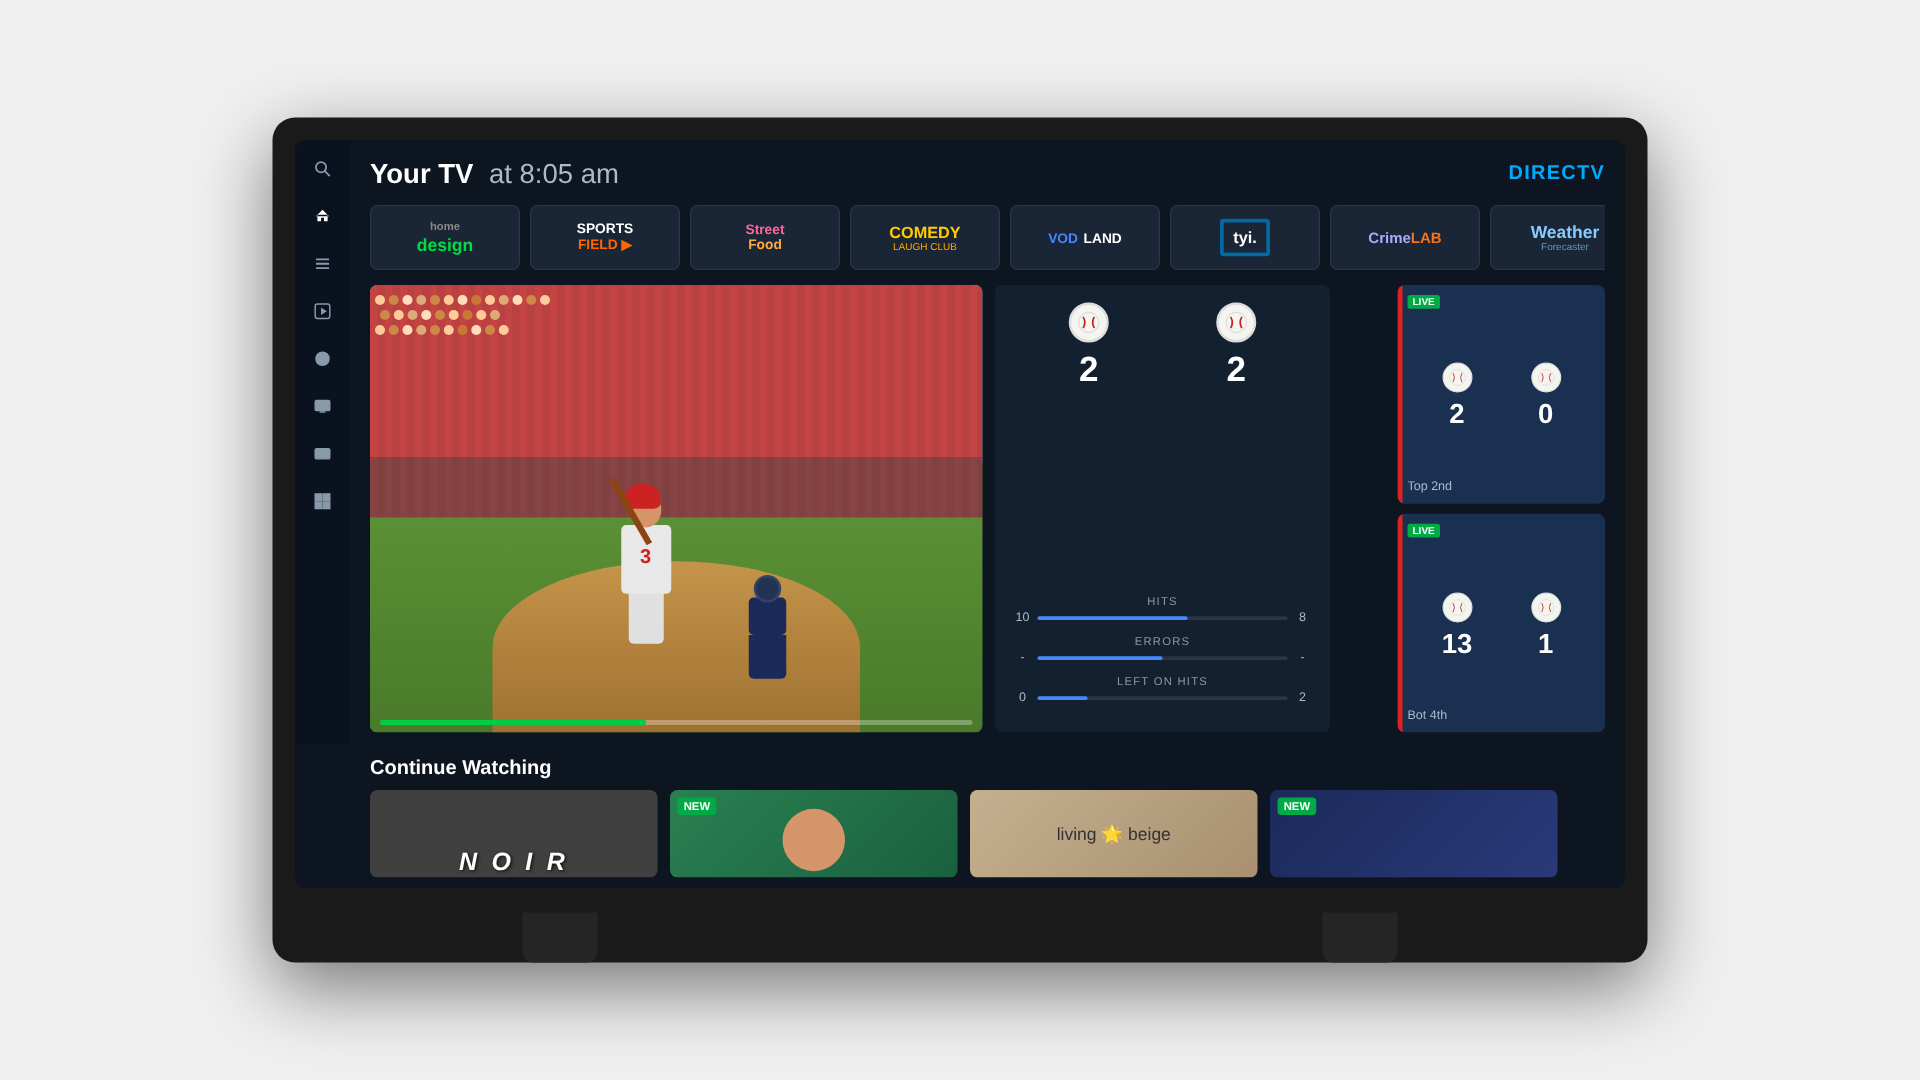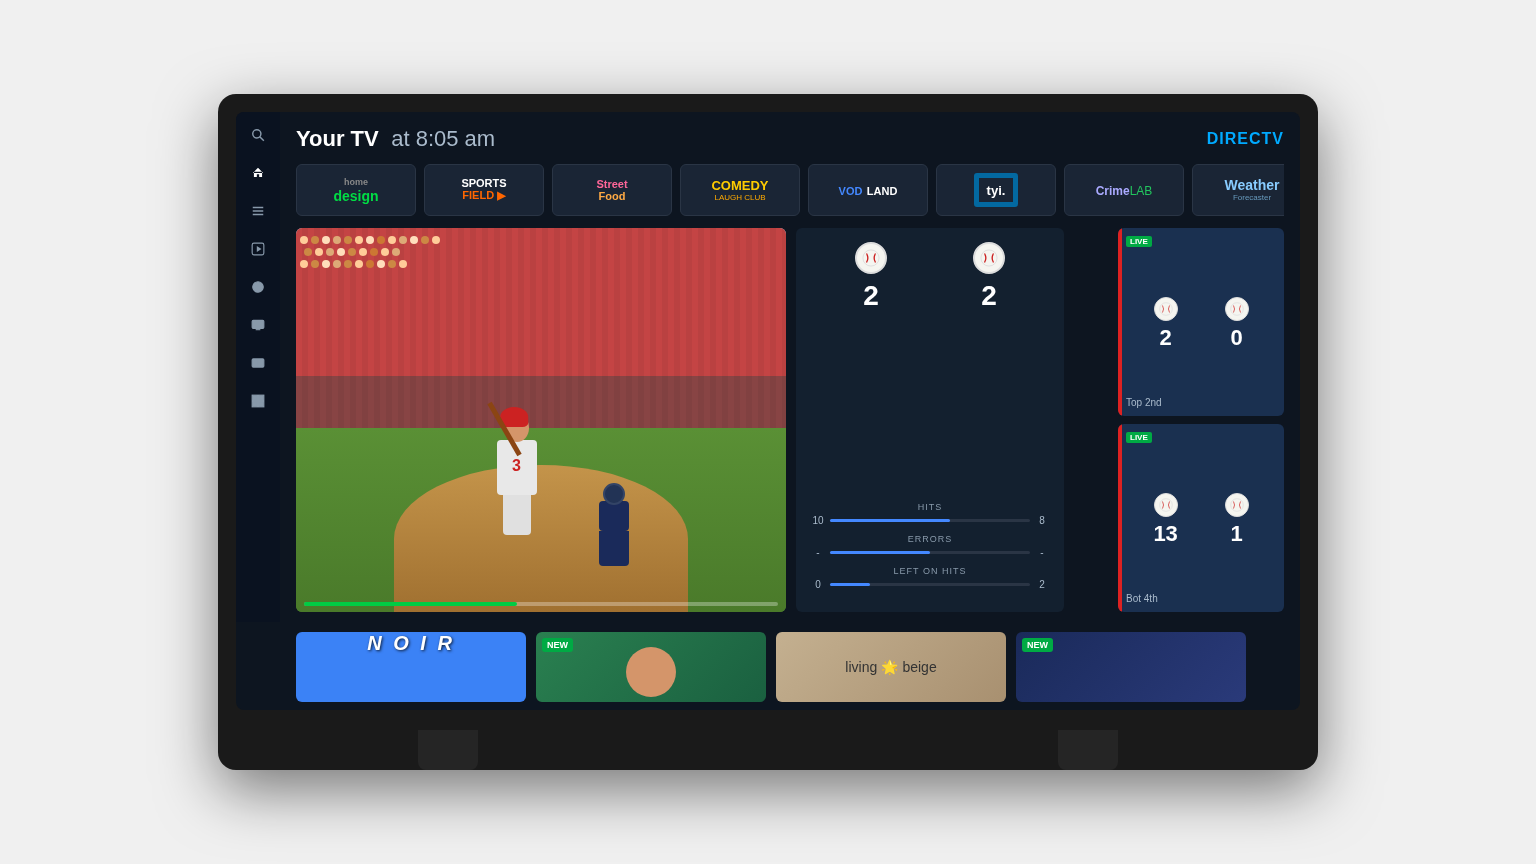--- a/index.html
+++ b/index.html
@@ -378,23 +378,23 @@
       width: 230px;
       height: 70px;
       border-radius: 6px;
       flex-shrink: 0;
       position: relative;
       overflow: hidden;
       cursor: pointer;
     }
 
     .card-noir {
-      background: #3b82f6;
-      display: flex;
-      align-items: flex-start;
+      background: #404040;
+      display: flex;
+      align-items: flex-end;
       justify-content: center;
     }
 
     .card-green {
       background: linear-gradient(135deg, #2a8050, #1a6040);
     }
 
     .card-beige {
       background: linear-gradient(135deg, #c4b090, #a89070);
       display: flex;
@@ -530,28 +530,28 @@
           </div>
 
           <div class="channel-card">
             <div style="text-align:center;">
               <span style="color:#4488ff;font-size:11px;font-weight:bold;">VOD</span>
               <span style="color:#ffffff;font-size:11px;font-weight:bold;"> LAND</span>
             </div>
           </div>
 
           <div class="channel-card">
-            <div style="border:5px solid #0369a1;padding:3px 8px;border-radius:3px;">
+            <div style="border:3px solid #0369a1;padding:3px 8px;border-radius:3px;">
               <span style="color:#ffffff;font-size:13px;font-weight:bold;">tyi.</span>
             </div>
           </div>
 
           <div class="channel-card">
             <div style="text-align:center;">
-              <span style="color:#aaaaff;font-size:12px;font-weight:bold;">Crime</span><span style="color:#22c55e;font-size:12px;font-weight:normal;">LAB</span>
+              <span style="color:#aaaaff;font-size:12px;font-weight:bold;">Crime</span><span style="color:#f97316;font-size:12px;font-weight:bold;">LAB</span>
             </div>
           </div>
 
           <div class="channel-card">
             <div style="text-align:center;">
               <div style="color:#88ccff;font-size:14px;font-weight:bold;">Weather</div>
               <div style="color:#6699bb;font-size:8px;">Forecaster</div>
             </div>
           </div>
 
@@ -758,20 +758,21 @@
             </div>
 
           </div>
 
         </div>
 
       </div>
     </div>
 
     <div class="continue-section">
+      <div class="continue-title">Continue Watching</div>
       <div class="continue-row">
 
         <div class="continue-card card-noir">
           <div style="color:#ffffff;font-size:20px;font-weight:bold;font-style:italic;letter-spacing:3px;text-shadow:1px 1px 3px rgba(0,0,0,0.8);">N O I R</div>
         </div>
 
         <div class="continue-card card-green">
           <div class="new-badge">NEW</div>
 
           <div style="width:100%;height:100%;display:flex;align-items:center;justify-content:center;overflow:hidden;">

